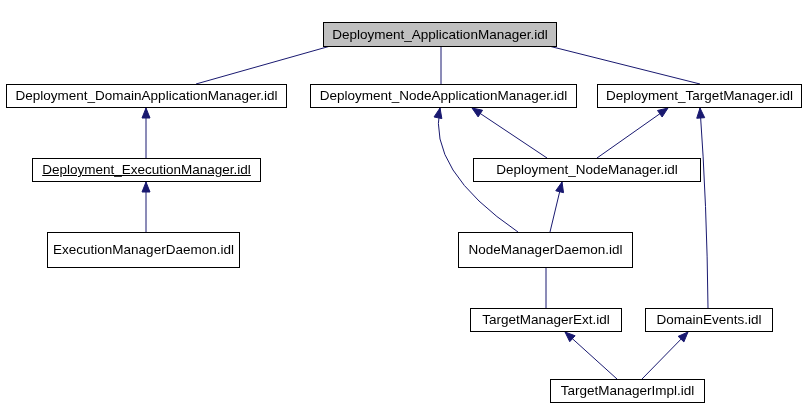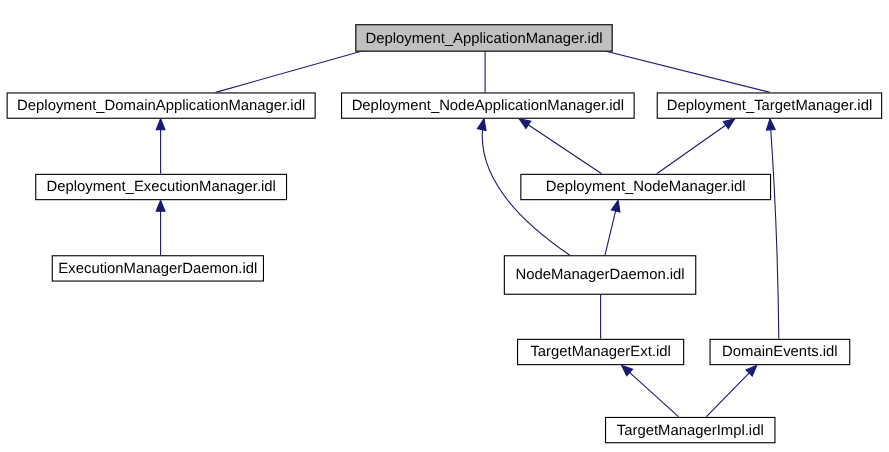--- a/index.html
+++ b/index.html
@@ -69,20 +69,20 @@
       <polygon points="700,108 704.7094026426033,117.6861512867517 696.7301527503322,118.2619734439259" fill="#191970" stroke="#191970"></polygon>
       <path d="M 617 379 L 565 332" fill="none" stroke="#191970" stroke-width="1"></path>
       <polygon points="565,332 575.1008954426896,335.7379019858541 569.7365780889448,341.67289139850783" fill="#191970" stroke="#191970"></polygon>
       <path d="M 642 379 L 688 332" fill="none" stroke="#191970" stroke-width="1"></path>
       <polygon points="688,332 683.8640445882928,341.9445398502078 678.1466944603445,336.34883546966273" fill="#191970" stroke="#191970"></polygon>
     </svg>
 <div class="graph-node root" style="left: 323px; top: 22px; width: 234px; height: 25px;">Deployment_ApplicationManager.idl</div>
     <div class="graph-node" style="left: 310px; top: 84px; width: 267px; height: 24px;">Deployment_NodeApplicationManager.idl</div>
     <div class="graph-node" style="left: 6px; top: 84px; width: 281px; height: 24px;">Deployment_DomainApplicationManager.idl</div>
     <div class="graph-node" style="left: 597px; top: 84px; width: 205px; height: 24px; text-align: right;">Deployment_TargetManager.idl</div>
-    <div class="graph-node" style="left: 32px; top: 158px; width: 229px; height: 24px;">Deployment_ExecutionManager.idl</div>
+    <div class="graph-node" style="left: 32px; top: 158px; width: 229px; height: 24px; text-decoration: underline;">Deployment_ExecutionManager.idl</div>
     <div class="graph-node" style="left: 473px; top: 158px; width: 228px; height: 24px;">Deployment_NodeManager.idl</div>
-    <div class="graph-node" style="left: 47px; top: 232px; width: 193px; height: 24px;">ExecutionManagerDaemon.idl</div>
+    <div class="graph-node" style="left: 47px; top: 232px; width: 193px; height: 36px;">ExecutionManagerDaemon.idl</div>
     <div class="graph-node" style="left: 458px; top: 232px; width: 175px; height: 36px;">NodeManagerDaemon.idl</div>
     <div class="graph-node" style="left: 470px; top: 308px; width: 152px; height: 24px;">TargetManagerExt.idl</div>
     <div class="graph-node" style="left: 645px; top: 308px; width: 128px; height: 24px;">DomainEvents.idl</div>
     <div class="graph-node" style="left: 550px; top: 379px; width: 155px; height: 24px;">TargetManagerImpl.idl</div>
   </div>
 
 </body></html>

